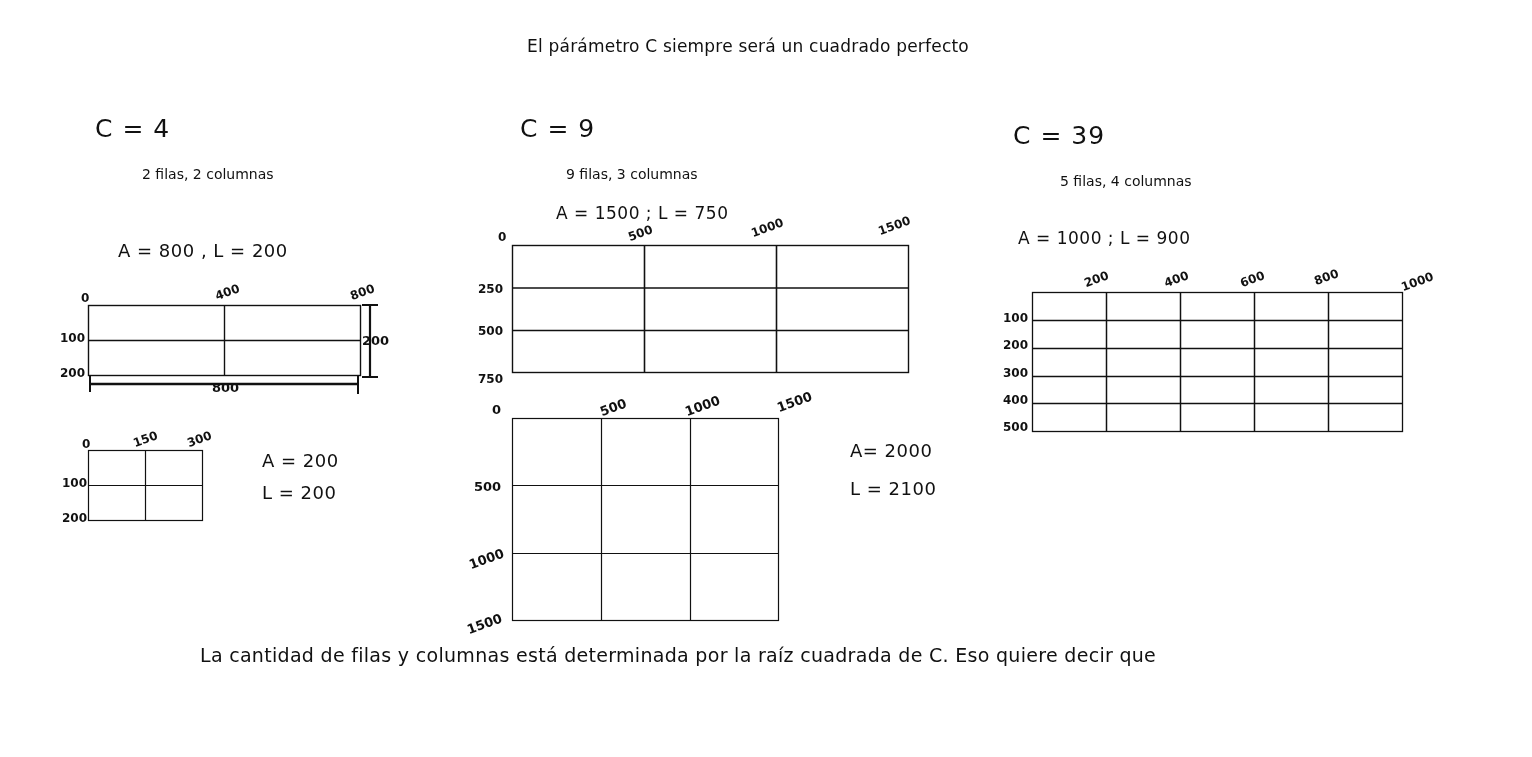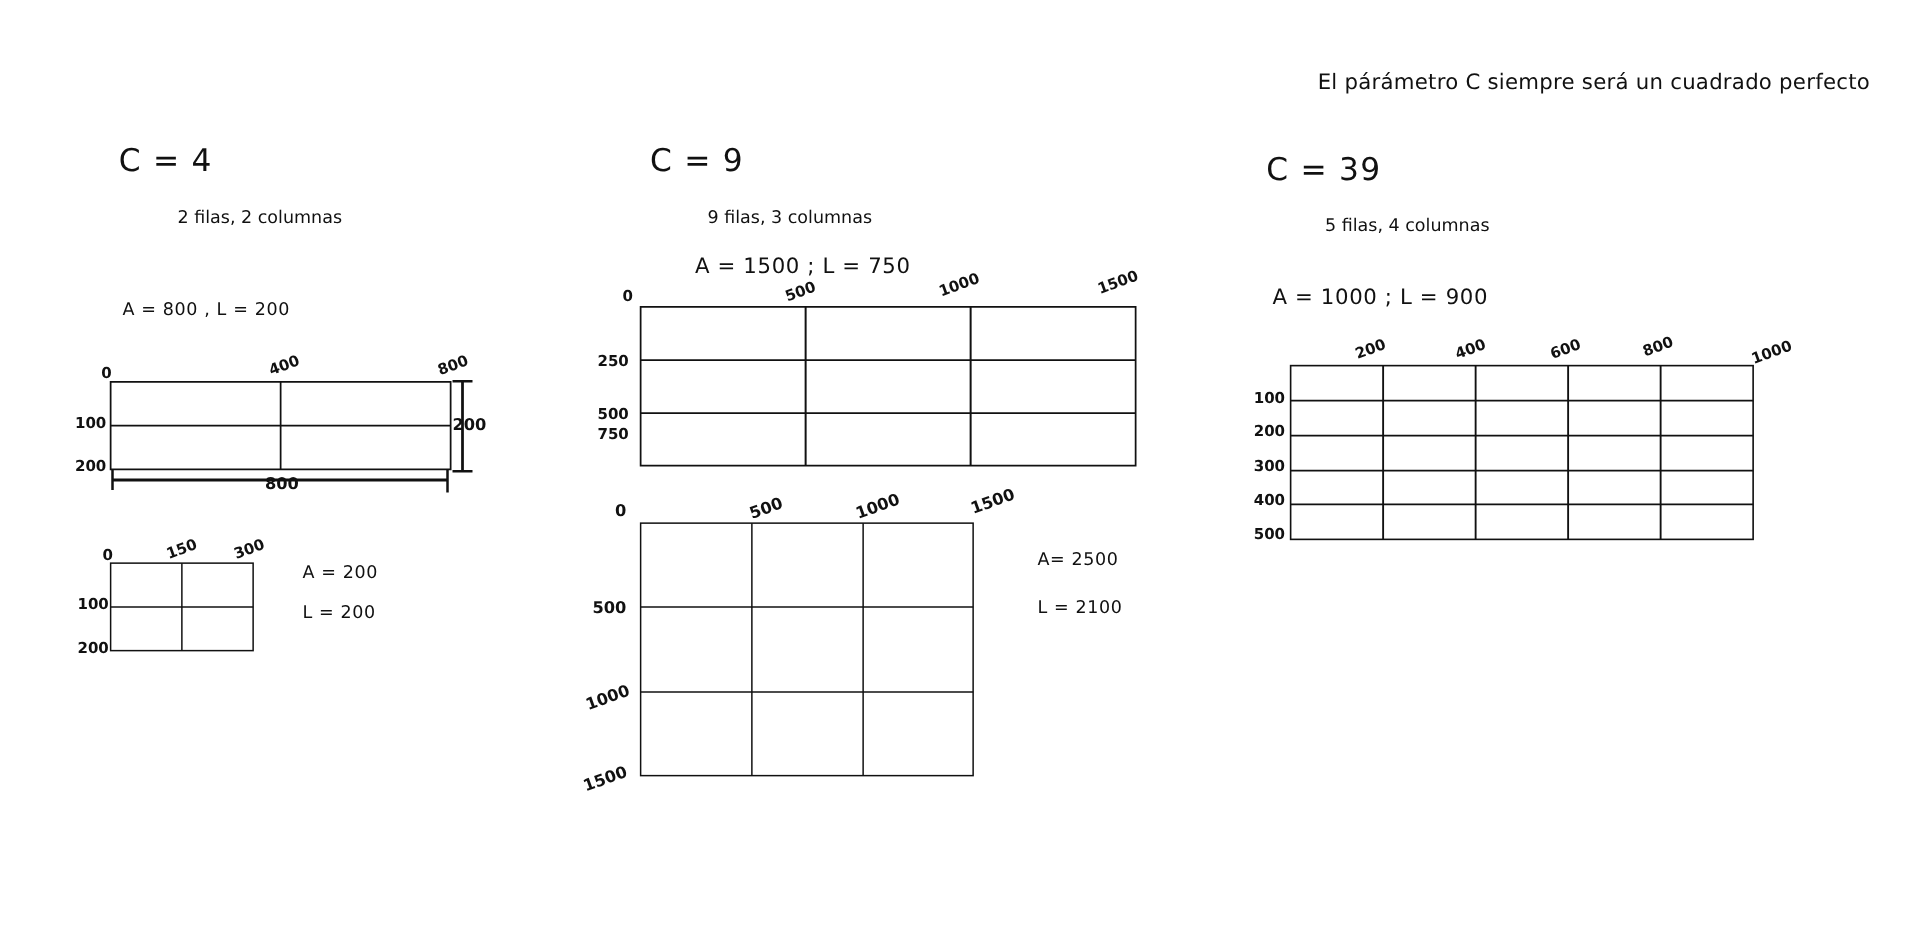--- a/index.html
+++ b/index.html
@@ -14,36 +14,36 @@
     font-family: "DejaVu Sans", sans-serif;
     color: #111111;
     overflow: hidden;
   }
   .abs { position: absolute; }
 
   .title {
     left: 0;
     top: 36px;
     width: 1496px;
-    text-align: right;
+    text-align: center;
     font-size: 17px;
     letter-spacing: 0.2px;
-    margin-top: 20px;
   }
 
   .c-label {
     font-size: 25px;
     letter-spacing: 1px;
   }
   .sub-label {
     font-size: 14px;
   }
   .al-label {
-    font-size: 14px;
+    font-size: 18px;
     letter-spacing: 0.5px;
+    margin-left: 20px;
   }
   .al-label-sm {
     font-size: 17px;
     letter-spacing: 0.5px;
   }
 
   .tick {
     font-size: 12px;
     font-weight: bold;
     white-space: nowrap;
@@ -127,37 +127,37 @@
   <line class="gl" x1="0.5" y1="85.5" x2="396.5" y2="85.5" stroke-width="1.4"></line>
   <line class="gl" x1="132.5" y1="0.5" x2="132.5" y2="127.5" stroke-width="1.6"></line>
   <line class="gl" x1="264.5" y1="0.5" x2="264.5" y2="127.5" stroke-width="1.6"></line>
 </svg>
 <div class="abs tick" style="left:498px; top:230px;">0</div>
 <div class="abs tick tick-rot" style="left:631px; top:230px;">500</div>
 <div class="abs tick tick-rot" style="left:754px; top:226px;">1000</div>
 <div class="abs tick tick-rot" style="left:881px; top:224px;">1500</div>
 <div class="abs tick" style="left:478px; top:282px;">250</div>
 <div class="abs tick" style="left:478px; top:324px;">500</div>
-<div class="abs tick" style="left:478px; top:340px;">750</div>
+<div class="abs tick" style="left:478px; top:372px;">750</div>
 
 <svg class="abs" style="left:512px; top:418px;" width="272" height="208">
   <rect class="gl" x="0.5" y="0.5" width="266" height="202" stroke-width="1.2"></rect>
   <line class="gl" x1="0.5" y1="67.5" x2="266.5" y2="67.5" stroke-width="1.2"></line>
   <line class="gl" x1="0.5" y1="135.5" x2="266.5" y2="135.5" stroke-width="1.2"></line>
   <line class="gl" x1="89.5" y1="0.5" x2="89.5" y2="202.5" stroke-width="1.2"></line>
   <line class="gl" x1="178.5" y1="0.5" x2="178.5" y2="202.5" stroke-width="1.2"></line>
 </svg>
 <div class="abs tick-lg" style="left:492px; top:402px;">0</div>
 <div class="abs tick-lg tick-rot" style="left:603px; top:404px;">500</div>
 <div class="abs tick-lg tick-rot" style="left:688px; top:404px;">1000</div>
 <div class="abs tick-lg tick-rot" style="left:780px; top:400px;">1500</div>
 <div class="abs tick-lg" style="left:474px; top:479px;">500</div>
 <div class="abs tick-lg tick-rot" style="left:472px; top:557px;">1000</div>
 <div class="abs tick-lg tick-rot" style="left:470px; top:622px;">1500</div>
-<div class="abs al-label" style="left:830px; top:440px;">A= 2500</div>
+<div class="abs al-label" style="left:830px; top:440px;">A= 2000</div>
 <div class="abs al-label" style="left:830px; top:478px;">L = 2100</div>
 
 <div class="abs c-label" style="left:1013px; top:121px;">C = 39</div>
 <div class="abs sub-label" style="left:1060px; top:173px;">5 filas, 4 columnas</div>
 <div class="abs al-label-sm" style="left:1018px; top:228px;">A = 1000  ;   L = 900</div>
 
 <svg class="abs" style="left:1032px; top:292px;" width="375" height="145">
   <rect class="gl" x="0.5" y="0.5" width="370" height="139" stroke-width="1.3"></rect>
   <line class="gl" x1="0.5" y1="28.5" x2="370.5" y2="28.5" stroke-width="1.3"></line>
   <line class="gl" x1="0.5" y1="56.5" x2="370.5" y2="56.5" stroke-width="1.3"></line>
@@ -173,13 +173,14 @@
 <div class="abs tick tick-rot" style="left:1243px; top:276px;">600</div>
 <div class="abs tick tick-rot" style="left:1317px; top:274px;">800</div>
 <div class="abs tick tick-rot" style="left:1404px; top:280px;">1000</div>
 <div class="abs tick" style="left:1003px; top:311px;">100</div>
 <div class="abs tick" style="left:1003px; top:338px;">200</div>
 <div class="abs tick" style="left:1003px; top:366px;">300</div>
 <div class="abs tick" style="left:1003px; top:393px;">400</div>
 <div class="abs tick" style="left:1003px; top:420px;">500</div>
 
 <div class="abs footer">
+  <div>La cantidad de filas y columnas está determinada por la raíz cuadrada de C. Eso quiere decir que</div>
 </div>
 
 </body></html>

